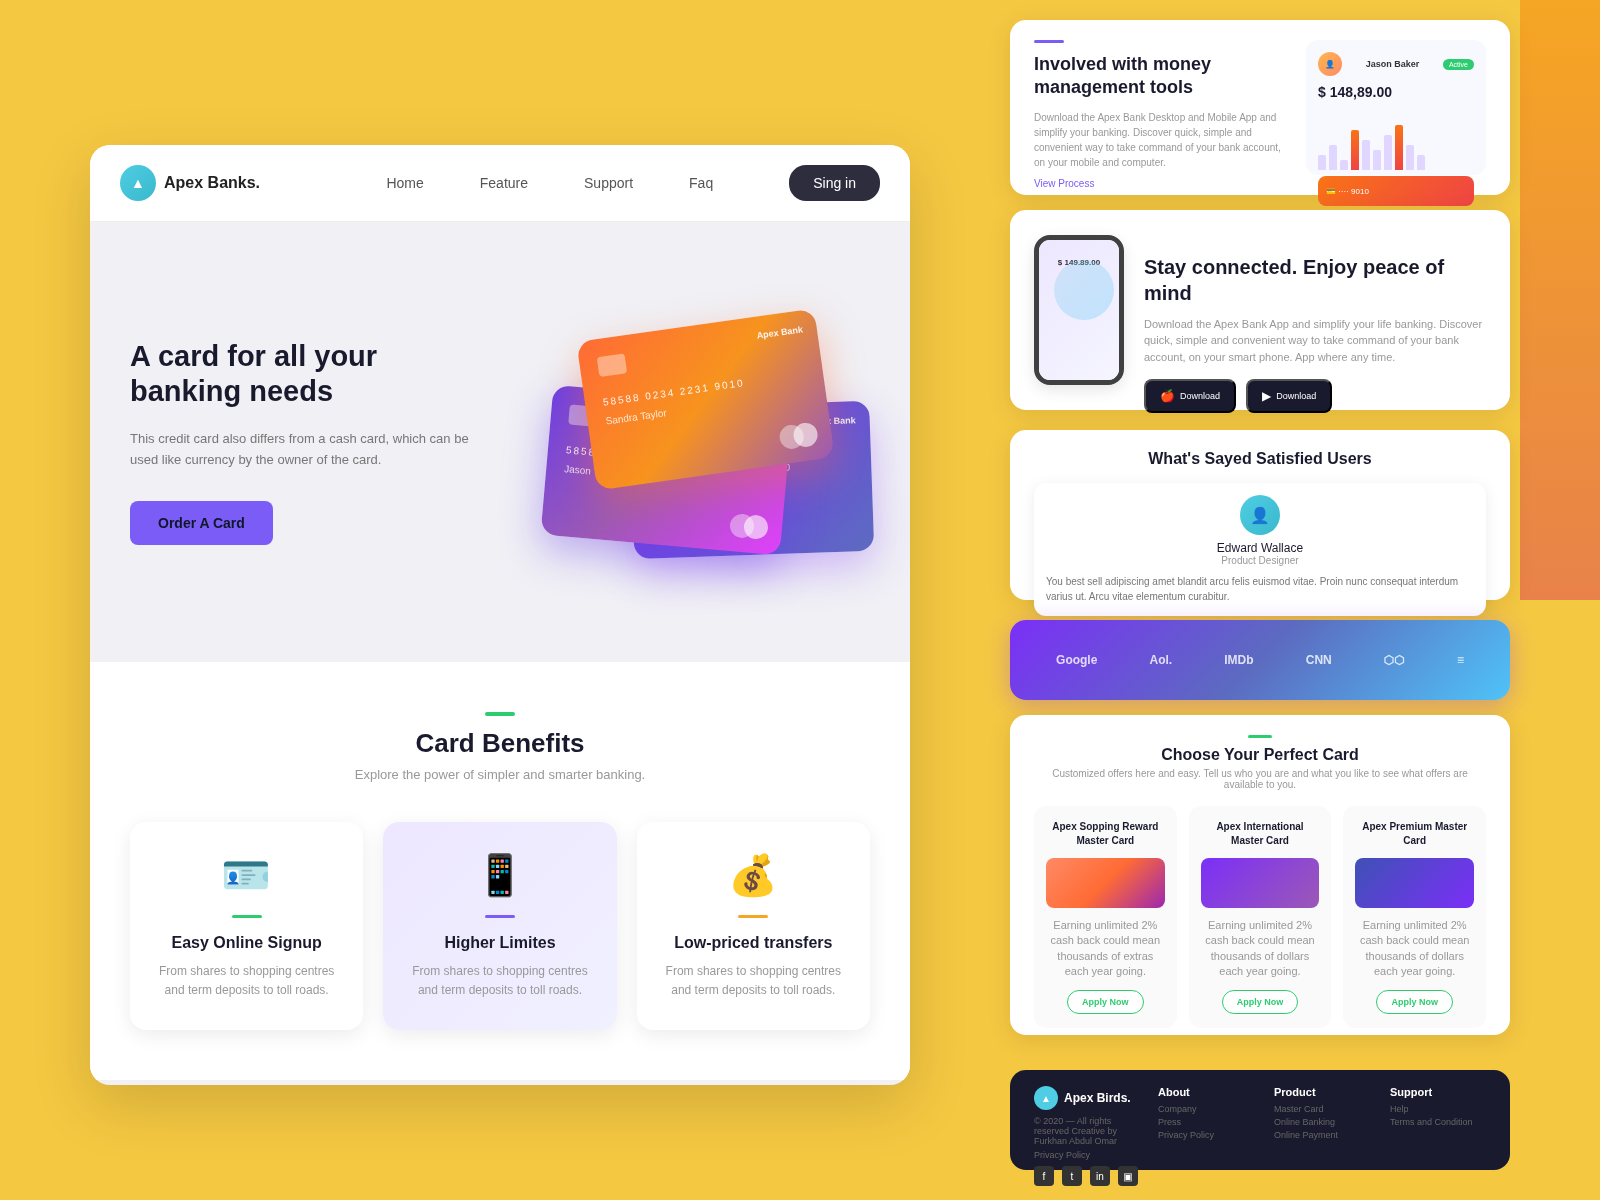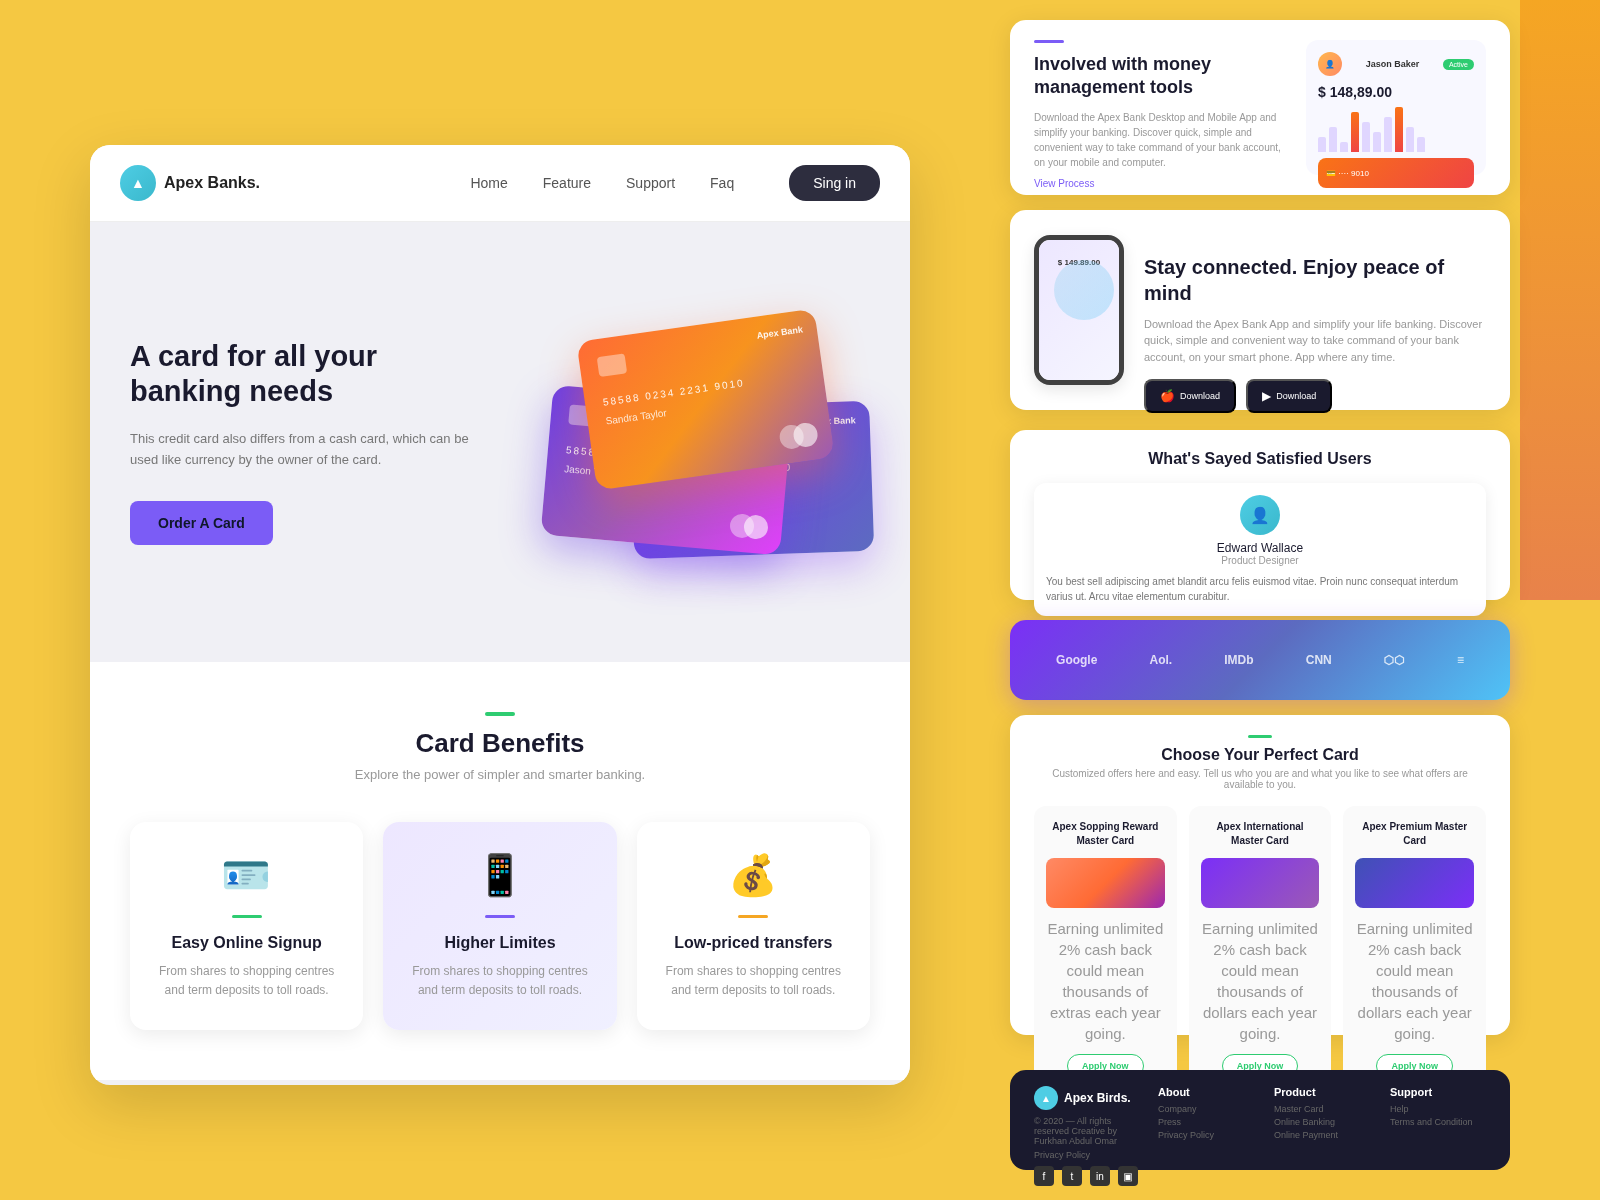--- a/index.html
+++ b/index.html
@@ -63,21 +63,21 @@
       font-size: 14px;
       font-weight: bold;
     }
     .logo-text {
       font-weight: 700;
       font-size: 16px;
       color: #222;
     }
     .nav-links {
       display: flex;
-      gap: 35px;
+      gap: 56px;
       align-items: center;
     }
     .nav-link {
       font-size: 14px;
       color: #555;
       cursor: pointer;
       text-decoration: none;
     }
     .signin-btn {
       background: #2D2D3E;
@@ -360,21 +360,21 @@
       background: #2ECC71;
       color: white;
       font-size: 7px;
       padding: 2px 6px;
       border-radius: 10px;
     }
     .widget-amount {
       font-size: 14px;
       font-weight: 800;
       color: #1a1a2e;
-      margin-bottom: 2px;
+      margin-bottom: 20px;
     }
     .widget-chart {
       display: flex;
       align-items: flex-end;
       gap: 3px;
       height: 50px;
       margin-bottom: 6px;
     }
     .chart-bar {
       width: 8px;
@@ -635,21 +635,21 @@
     .mini-card-1 {
       background: linear-gradient(135deg, #FF8A65, #FF6B35, #9C27B0);
     }
     .mini-card-2 {
       background: linear-gradient(135deg, #7B2FF7, #9B59B6);
     }
     .mini-card-3 {
       background: linear-gradient(135deg, #3F51B5, #7B2FF7);
     }
     .card-option-text {
-      font-size: 15px;
+      font-size: 11px;
       color: #999;
       line-height: 1.4;
       margin-bottom: 10px;
     }
     .apply-btn {
       background: white;
       border: 1px solid #2ECC71;
       color: #2ECC71;
       padding: 6px 14px;
       border-radius: 20px;

